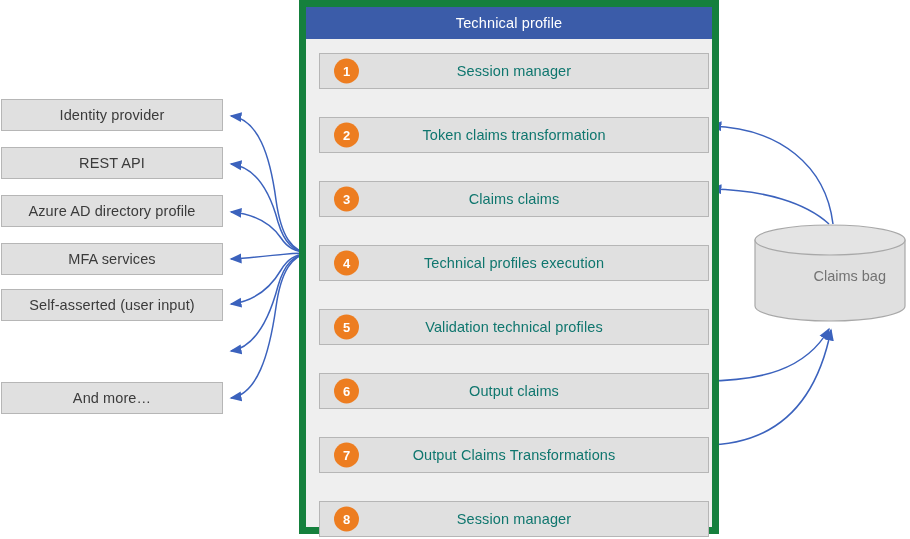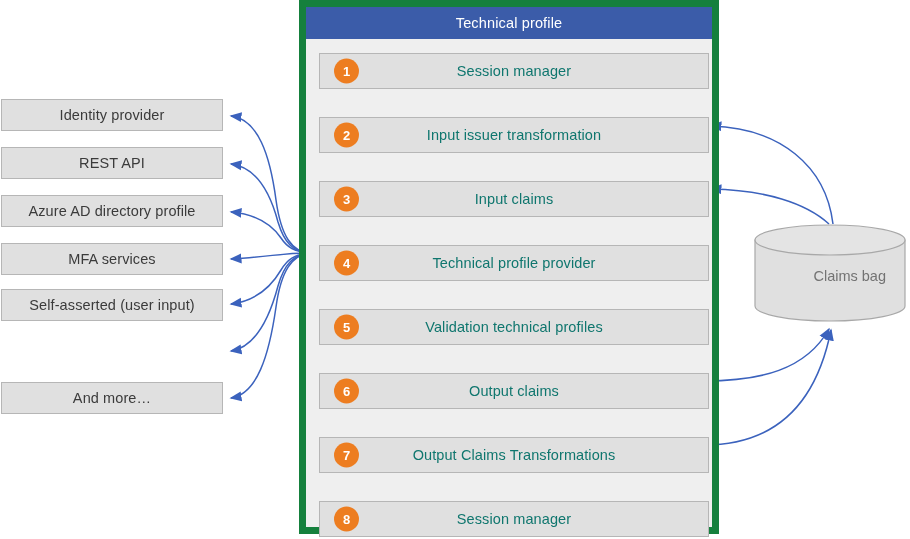--- a/index.html
+++ b/index.html
@@ -217,29 +217,29 @@
     <div id="panel-title">
       <span>Technical profile</span>
     </div>
 
     <div class="step" style="top:46px">
       <span class="badge">1</span>
       <span class="step-label">Session manager</span>
     </div>
     <div class="step" style="top:110px">
       <span class="badge">2</span>
-      <span class="step-label">Input issuer transformation</span>
+      <span class="step-label">Token claims transformation</span>
     </div>
     <div class="step" style="top:174px">
       <span class="badge">3</span>
-      <span class="step-label">Input claims</span>
+      <span class="step-label">Claims claims</span>
     </div>
     <div class="step" style="top:238px">
       <span class="badge">4</span>
-      <span class="step-label">Technical profile provider</span>
+      <span class="step-label">Technical profiles execution</span>
     </div>
     <div class="step" style="top:302px">
       <span class="badge">5</span>
       <span class="step-label">Validation technical profiles</span>
     </div>
     <div class="step" style="top:366px">
       <span class="badge">6</span>
       <span class="step-label">Output claims</span>
     </div>
     <div class="step" style="top:430px">

